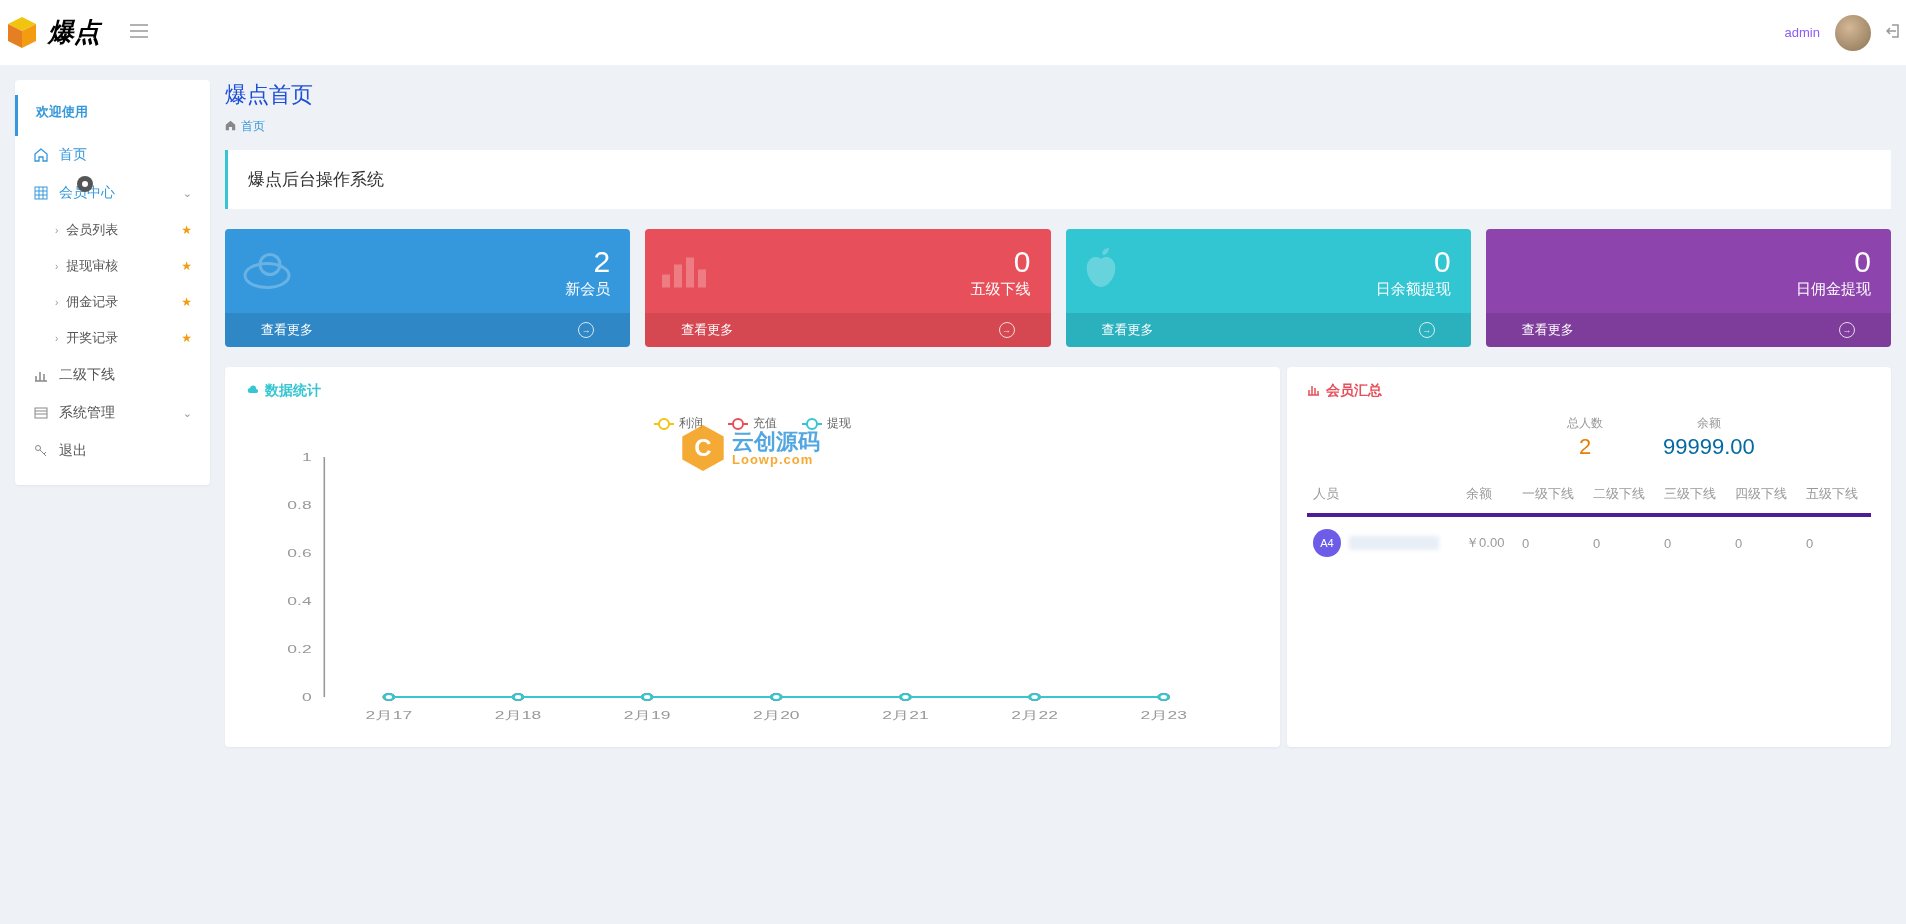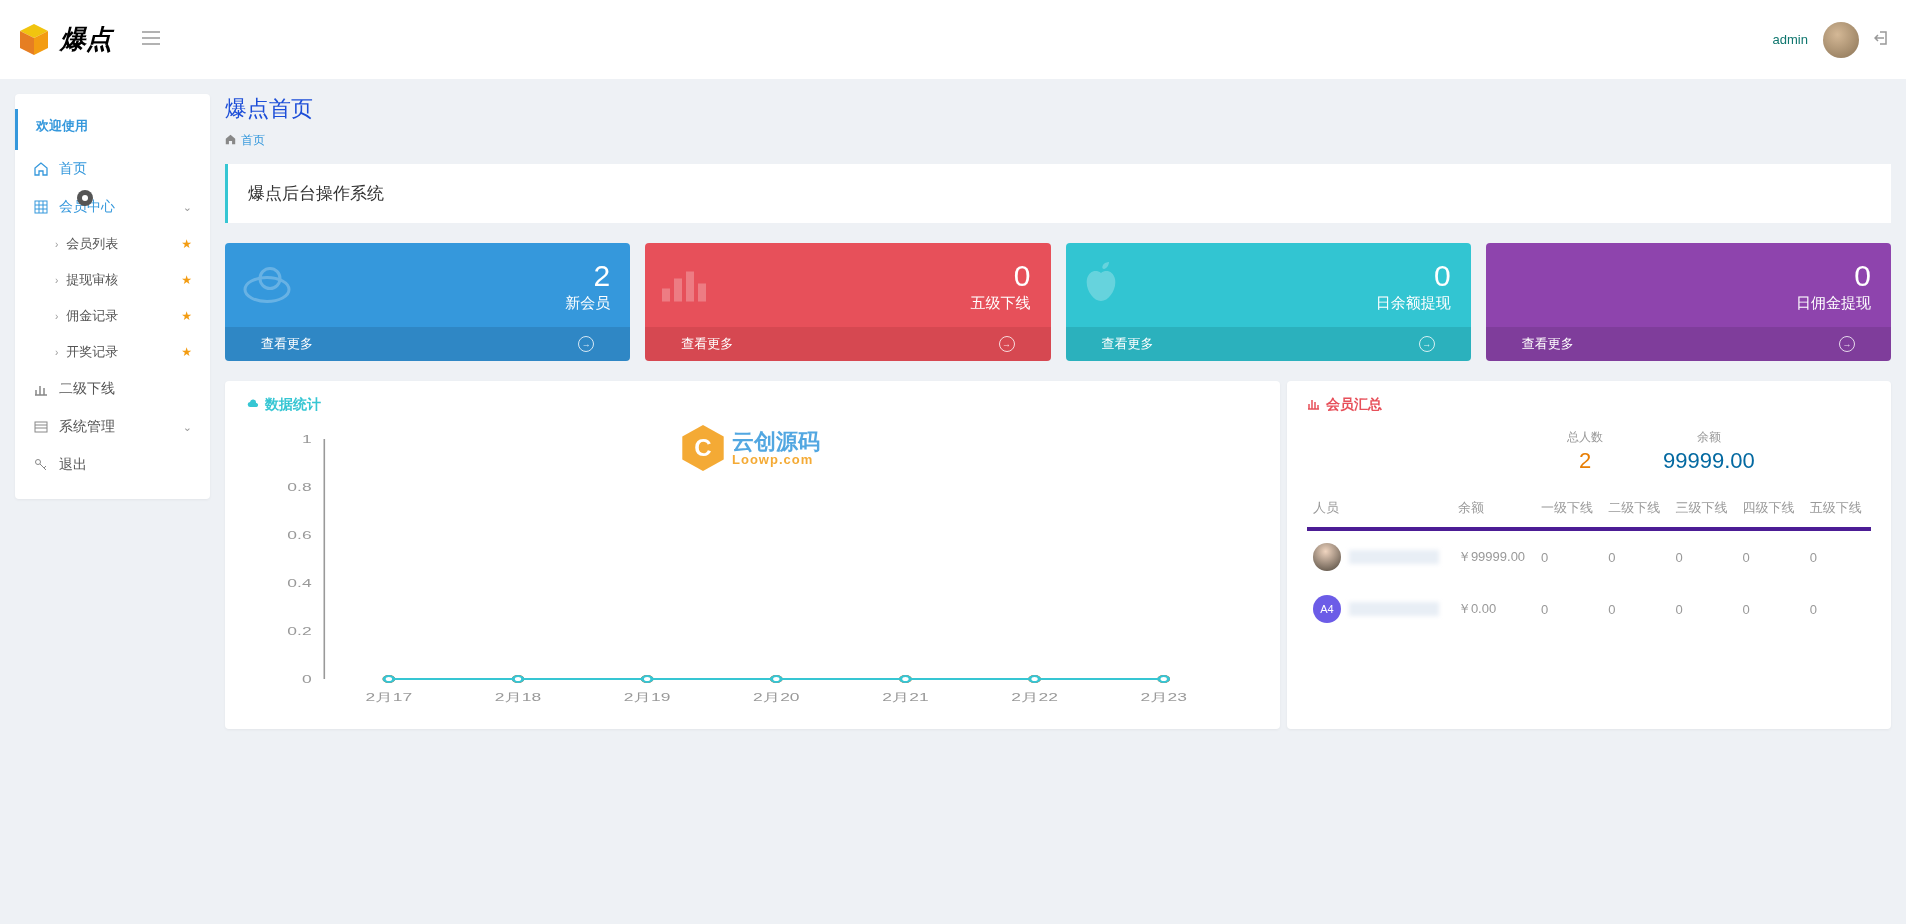--- a/index.html
+++ b/index.html
@@ -1,26 +1,26 @@
 <!DOCTYPE html>
 <html><head>
 <meta charset="utf-8">
 <style>
 * { margin: 0; padding: 0; box-sizing: border-box; }
 body { font-family: "Microsoft YaHei", Arial, sans-serif; background: #eef1f5; color: #555; font-size: 14px; }
 
 
-.header { background: #fff; height: 79px; display: flex; align-items: center; padding: 0 16px; justify-content: space-between; }
+.header { background: #fff; height: 65px; display: flex; align-items: center; padding: 0 4px; justify-content: space-between; }
 .header-left { display: flex; align-items: center; gap: 30px; }
 .logo { display: flex; align-items: center; gap: 8px; }
 .logo-cube { width: 36px; height: 36px; position: relative; }
 .logo-text { font-size: 26px; font-weight: bold; color: #000; font-style: italic; display: flex; align-items: center; }
 .menu-toggle { color: #999; cursor: pointer; }
 .header-right { display: flex; align-items: center; gap: 15px; }
-.username { color: #0f766e; font-size: 13px; }
+.username { color: #8b5cf6; font-size: 13px; }
 .avatar { width: 36px; height: 36px; border-radius: 50%; background: radial-gradient(circle at 40% 35%, #d4b896, #8a7355); }
 .logout-icon { color: #999; cursor: pointer; }
 
 
 .container { display: flex; gap: 15px; padding: 15px; }
 .sidebar { width: 195px; background: #fff; border-radius: 4px; padding: 15px 0; box-shadow: 0 1px 3px rgba(0,0,0,0.05); flex-shrink: 0; align-self: flex-start; }
 .main { flex: 1; min-width: 0; }
 
 
 .welcome { color: #3598dc; font-size: 13px; font-weight: bold; padding: 8px 18px 15px; border-left: 3px solid #3598dc; }
@@ -300,20 +300,34 @@
 
     <div class="panels-row">
       <div class="panel panel-left">
         <div class="panel-title teal">
           <span>
             <svg width="14" height="12" viewBox="0 0 14 12">
                 <path d="M11 5a3 3 0 00-6-1 2.5 2.5 0 00.5 5h5a2 2 0 001-4z" fill="#36c6d3"></path>
               </svg>
           </span>
           <span>数据统计</span>
+        </div>
+        <div class="chart-legend">
+          <div class="legend-item">
+              <span class="legend-marker legend-yellow"></span>
+              <span>利润</span>
+            </div>
+          <div class="legend-item">
+              <span class="legend-marker legend-red"></span>
+              <span>充值</span>
+            </div>
+          <div class="legend-item">
+              <span class="legend-marker legend-cyan"></span>
+              <span>提现</span>
+            </div>
         </div>
         <div class="chart-area">
           <svg id="chart-svg" width="100%" height="100%" viewBox="0 0 640 280" preserveAspectRatio="none">
               <text x="42" y="254" text-anchor="end" font-size="11" fill="#999">0</text>
               <text x="42" y="206" text-anchor="end" font-size="11" fill="#999">0.2</text>
               <text x="42" y="158" text-anchor="end" font-size="11" fill="#999">0.4</text>
               <text x="42" y="110" text-anchor="end" font-size="11" fill="#999">0.6</text>
               <text x="42" y="62" text-anchor="end" font-size="11" fill="#999">0.8</text>
               <text x="42" y="14" text-anchor="end" font-size="11" fill="#999">1</text>
               <line x1="50" y1="10" x2="50" y2="250" stroke="#999"></line>
@@ -382,34 +396,20 @@
               <th>二级下线</th>
               <th>三级下线</th>
               <th>四级下线</th>
               <th>五级下线</th>
             </tr>
           </thead>
           <tbody>
             <tr>
               <td>
                   <div class="member-cell">
-                    <div class="member-avatar photo"></div>
-                    <div class="member-name"></div>
-                  </div>
-                </td>
-              <td>￥99999.00</td>
-              <td>0</td>
-              <td>0</td>
-              <td>0</td>
-              <td>0</td>
-              <td>0</td>
-            </tr>
-            <tr>
-              <td>
-                  <div class="member-cell">
                     <div class="member-avatar">A4</div>
                     <div class="member-name"></div>
                   </div>
                 </td>
               <td>￥0.00</td>
               <td>0</td>
               <td>0</td>
               <td>0</td>
               <td>0</td>
               <td>0</td>

